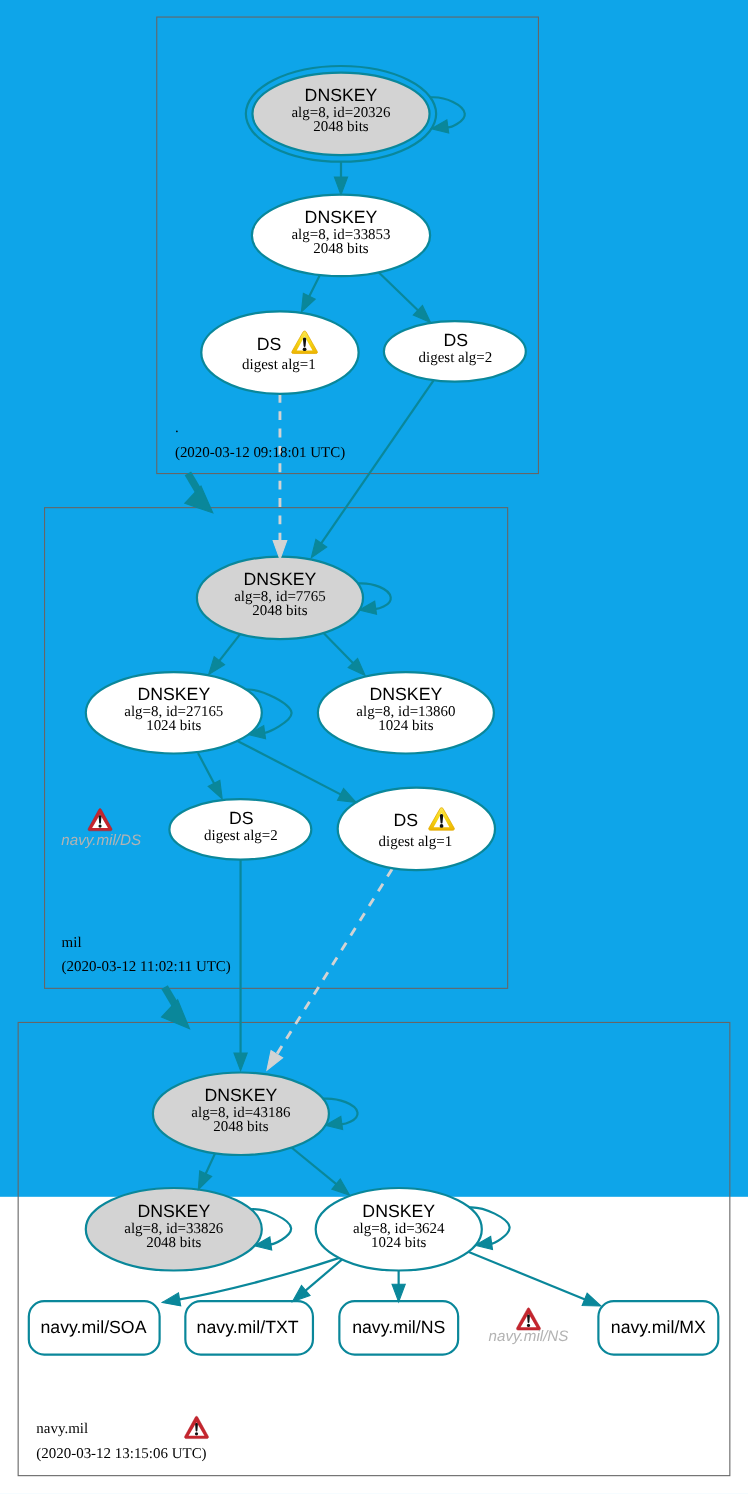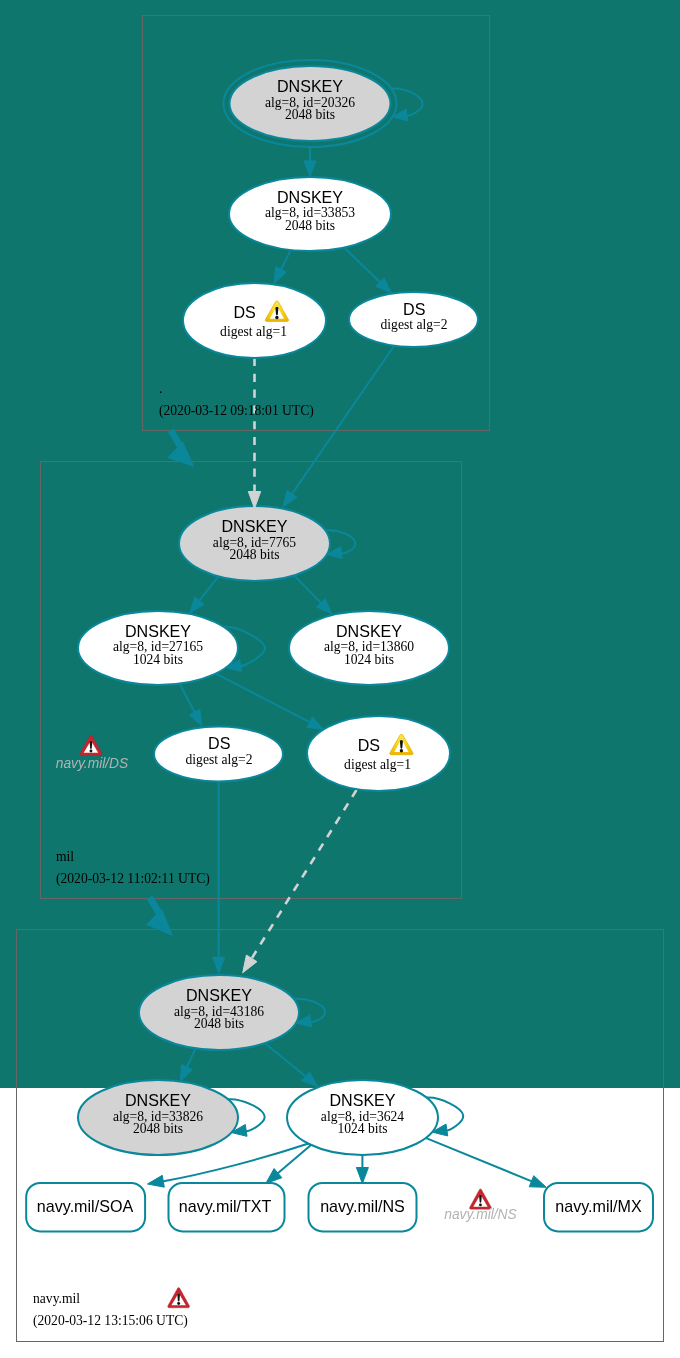--- a/index.html
+++ b/index.html
@@ -1,18 +1,18 @@
 <!DOCTYPE html>
 <html><head>
 <meta charset="utf-8">
 <title>DNSSEC Authentication Chain</title>
 <style>
   html,body{margin:0;padding:0;background:#ffffff;}
   body{width:680px;height:1358px;overflow:hidden;font-family:"Liberation Serif",serif;}
-  #canvas{position:relative;width:680px;height:1088px;background:#0f766e;}
+  #canvas{position:relative;width:680px;height:1088px;background:#0ea5e9;}
   svg#graph{display:block;width:680px;height:1358px;}
   .clabel{font-family:"Liberation Serif",serif;font-size:13.6px;fill:#000000;}
   .ntitle{font-family:"Liberation Sans",sans-serif;font-size:16.1px;fill:#000000;}
   .nsub{font-family:"Liberation Serif",serif;font-size:13.6px;fill:#000000;}
   .leaflbl{font-family:"Liberation Sans",sans-serif;font-size:16.1px;fill:#000000;}
   .errlbl{font-family:"Liberation Sans",sans-serif;font-style:italic;font-size:13.8px;fill:#b3b3b3;}
 </style>
 </head>
 <body>
 

